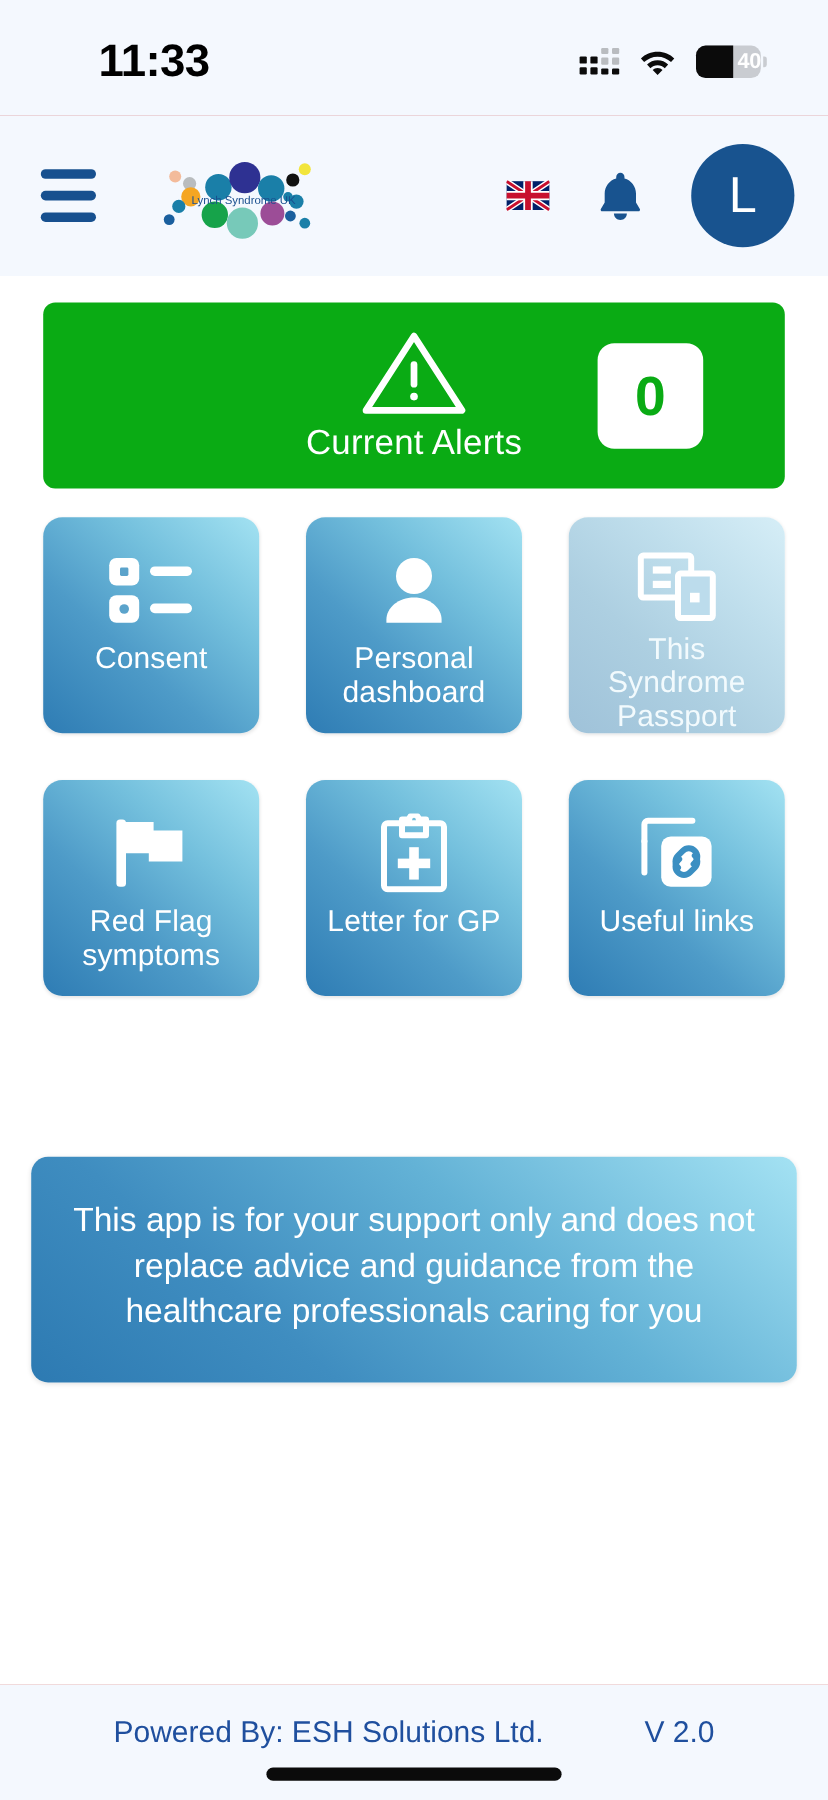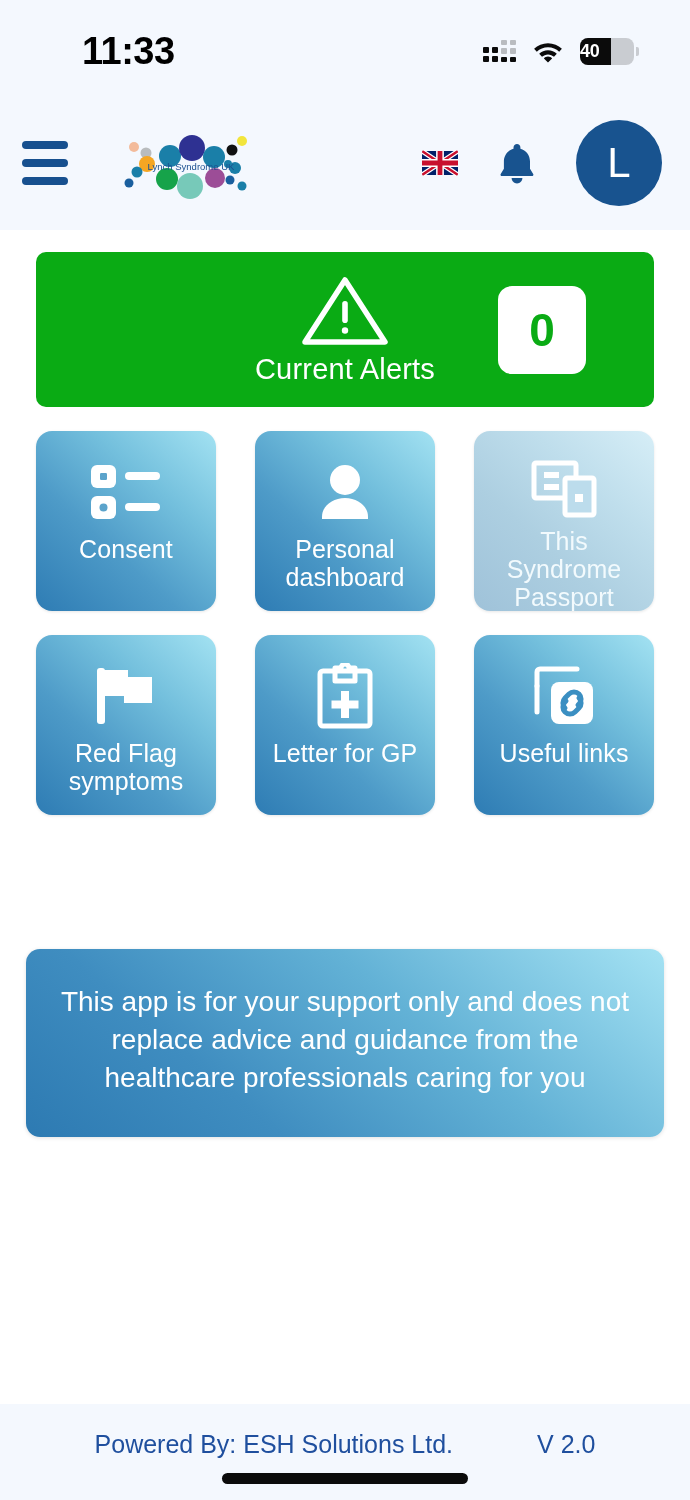--- a/index.html
+++ b/index.html
@@ -73,22 +73,22 @@
   }
   .battery .fill {
     position: absolute;
     left: 0; top: 0; bottom: 0;
     width: 58%;
     background: #0b0b0b;
     border-radius: 8px 0 0 8px;
   }
   .battery .btxt {
     position: absolute;
-    left: 0; right: 12px;
-    text-align: left;
+    left: 0; right: 0;
+    text-align: right;
     font-size: 18px;
     font-weight: 700;
     color: #ffffff;
     line-height: 27px;
     z-index: 2;
     letter-spacing: -0.3px;
     border-radius: 13px;
   }
   .battery .cap {
     position: absolute;
@@ -97,21 +97,21 @@
     background: #c9ccd1;
     border-radius: 0 2px 2px 0;
   }
 
   
   .app-header {
     height: 134px;
     background: #f4f8fe;
     display: flex;
     align-items: center;
-    padding: 0 28px 0 22px;
+    padding: 0 28px 0 34px;
     flex: 0 0 auto;
   }
   .hamburger {
     width: 46px;
     display: flex;
     flex-direction: column;
     gap: 10px;
     cursor: pointer;
     margin-left: 0px;
   }
@@ -200,21 +200,21 @@
     font-size: 46px;
     font-weight: 700;
   }
 
   
   .grid {
     margin-top: 24px;
     display: grid;
     grid-template-columns: repeat(3, 180px);
     justify-content: space-between;
-    row-gap: 24px;
+    row-gap: 39px;
   }
   .tile {
     width: 180px;
     height: 180px;
     border-radius: 16px;
     background: linear-gradient(42deg, #2e7cb4 0%, #4e9bc8 38%, #74c0dd 68%, #a3e2f2 100%);
     display: flex;
     flex-direction: column;
     align-items: center;
     justify-content: flex-start;

